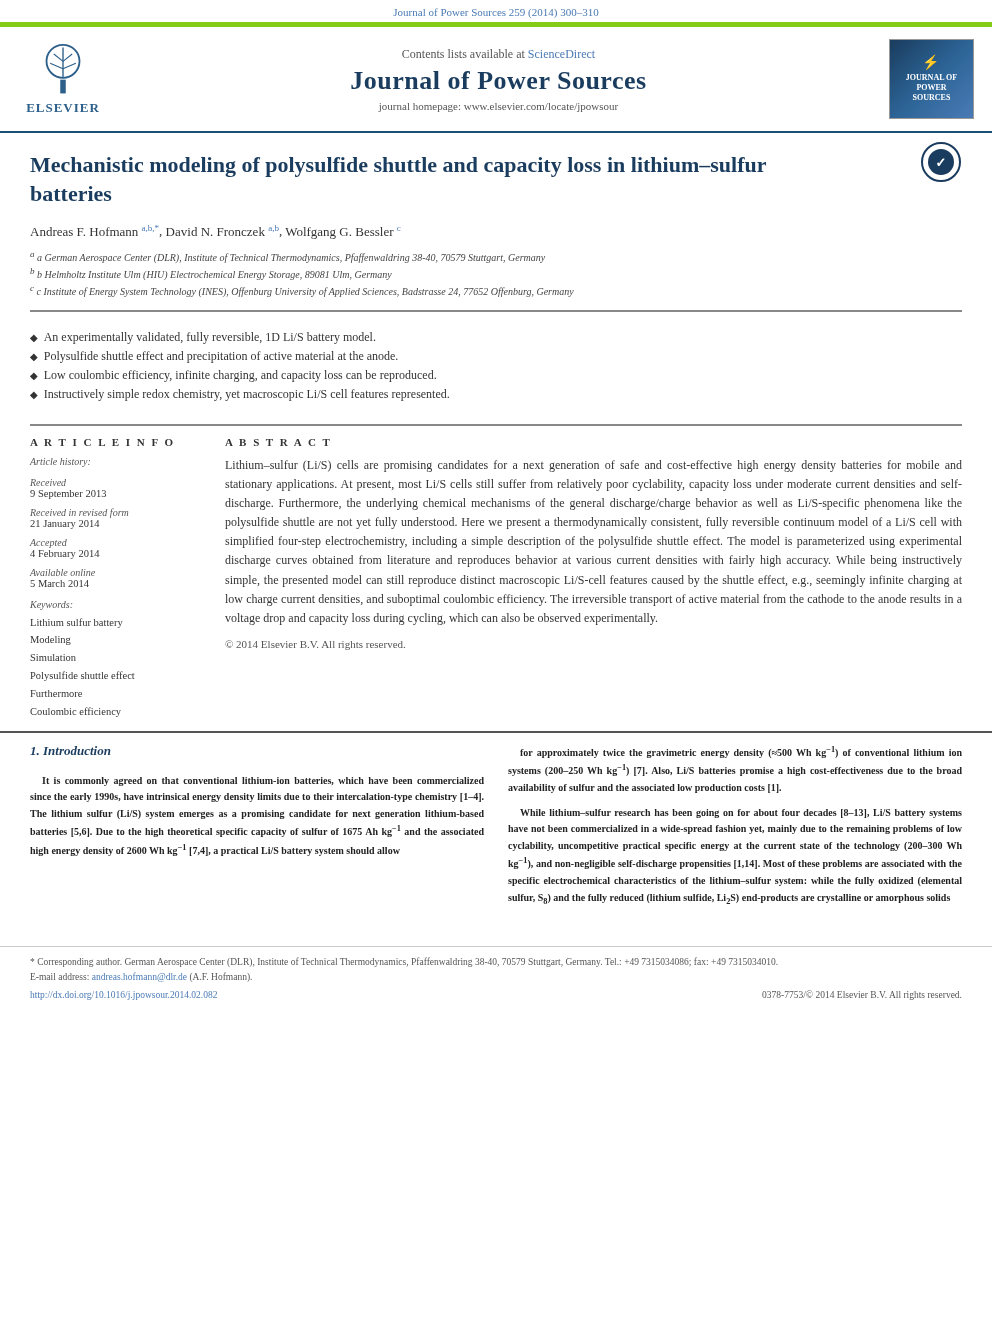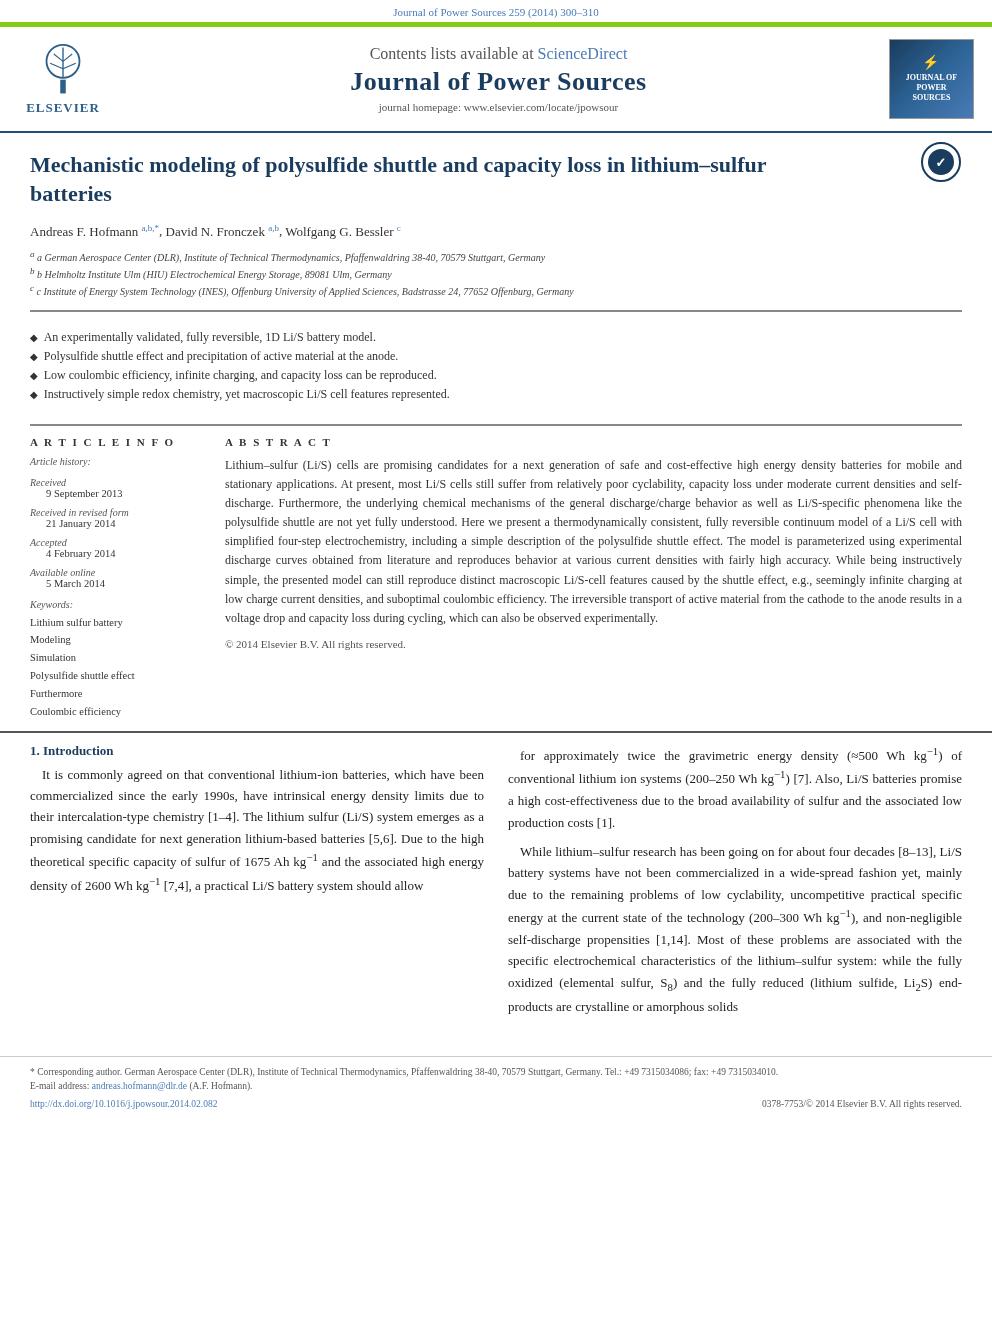--- a/index.html
+++ b/index.html
@@ -47,21 +47,21 @@
       font-weight: bold;
       color: #2c5f8a;
       letter-spacing: 1px;
       margin-top: 2px;
     }
     .journal-center {
       flex: 1;
       text-align: center;
     }
     .contents-line {
-      font-size: 16px;
+      font-size: 12px;
       color: #555;
       margin-bottom: 4px;
     }
     .contents-link {
       color: #4a7ab5;
     }
     .journal-title-main {
       font-size: 26px;
       font-weight: bold;
       color: #1a3c5e;
@@ -177,21 +177,20 @@
       margin-bottom: 8px;
     }
     .date-heading {
       font-size: 10px;
       font-style: italic;
       color: #555;
     }
     .date-value {
       font-size: 10.5px;
       color: #333;
-      margin-left: 16px;
     }
     .keywords-section {
       margin-top: 10px;
     }
     .keywords-heading {
       font-size: 10px;
       font-style: italic;
       color: #555;
       margin-bottom: 4px;
     }
@@ -225,29 +224,31 @@
     .body-left-col {
       flex: 1;
     }
     .body-right-col {
       flex: 1;
     }
     .section-num {
       font-size: 13px;
       font-weight: bold;
       color: #1a3c5e;
-      margin-bottom: 5px;
+      margin-bottom: 14px;
+      font-style: italic;
     }
     .body-paragraph {
-      font-size: 13px;
+      font-size: 10px;
       color: #222;
       line-height: 1.65;
       text-align: justify;
       text-indent: 12px;
       margin-bottom: 8px;
+      font-weight: bold;
     }
     
     .footer-area {
       border-top: 1px solid #ccc;
       padding: 8px 30px;
       margin-top: 10px;
     }
     .footer-note {
       font-size: 9.5px;
       color: #555;

